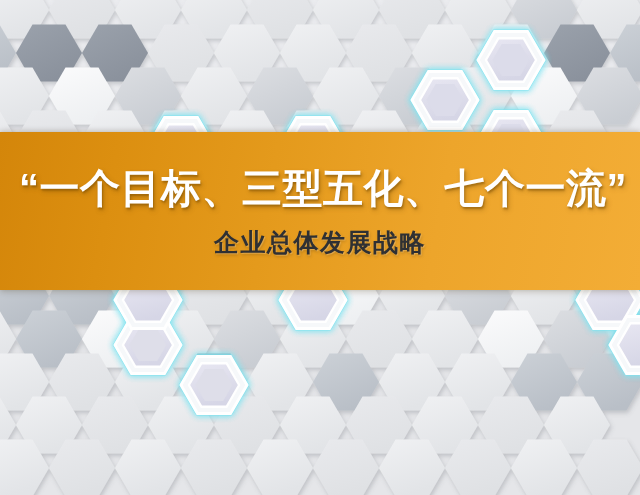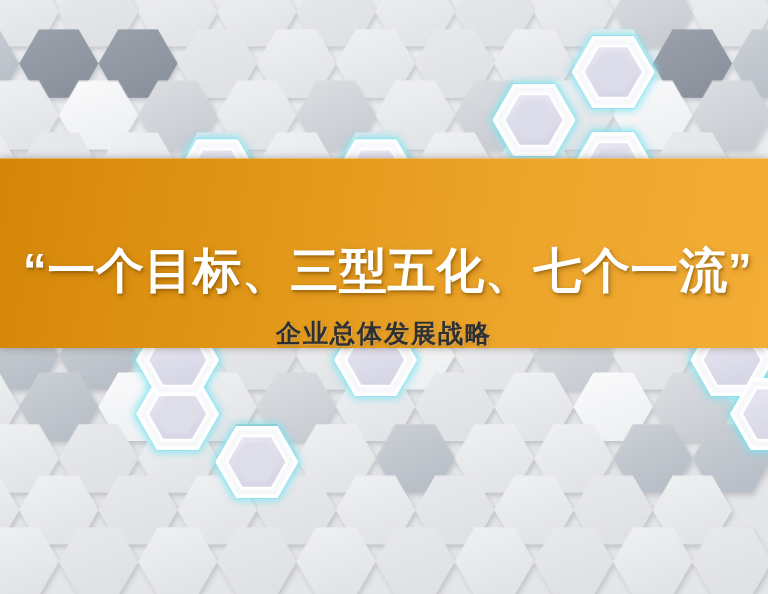--- a/index.html
+++ b/index.html
@@ -42,41 +42,41 @@
     position: absolute;
     left: 0;
     top: 132px;
     width: 640px;
     height: 158px;
     background: linear-gradient(100deg, #d4860a 0%, #dc8f10 18%, #e49a1c 42%, #eda52b 68%, #f3ad36 100%);
     box-shadow: 0 2px 6px rgba(60,40,0,0.22), 0 -2px 5px rgba(60,40,0,0.14);
     display: flex;
     flex-direction: column;
     align-items: center;
-    justify-content: flex-end;
+    justify-content: center;
   }
 
   .banner-title {
     margin: 0;
     padding: 0 8px 0 14px;
     font-size: 40px;
     line-height: 1.12;
     font-weight: bold;
     color: #ffffff;
     letter-spacing: 0.5px;
     white-space: nowrap;
     text-shadow:
       1px 2px 2px rgba(110,68,0,0.45),
       2px 3px 5px rgba(110,68,0,0.30);
   }
 
   .banner-subtitle {
     margin: 18px 0 0 0;
     padding: 0;
-    font-size: 21px;
+    font-size: 25px;
     line-height: 1.1;
     font-weight: bold;
     color: #2f3033;
     letter-spacing: 1.5px;
     white-space: nowrap;
     text-shadow:
       1px 1px 1px rgba(255,210,140,0.45),
       1px 2px 3px rgba(90,55,0,0.30);
   }
 </style>

